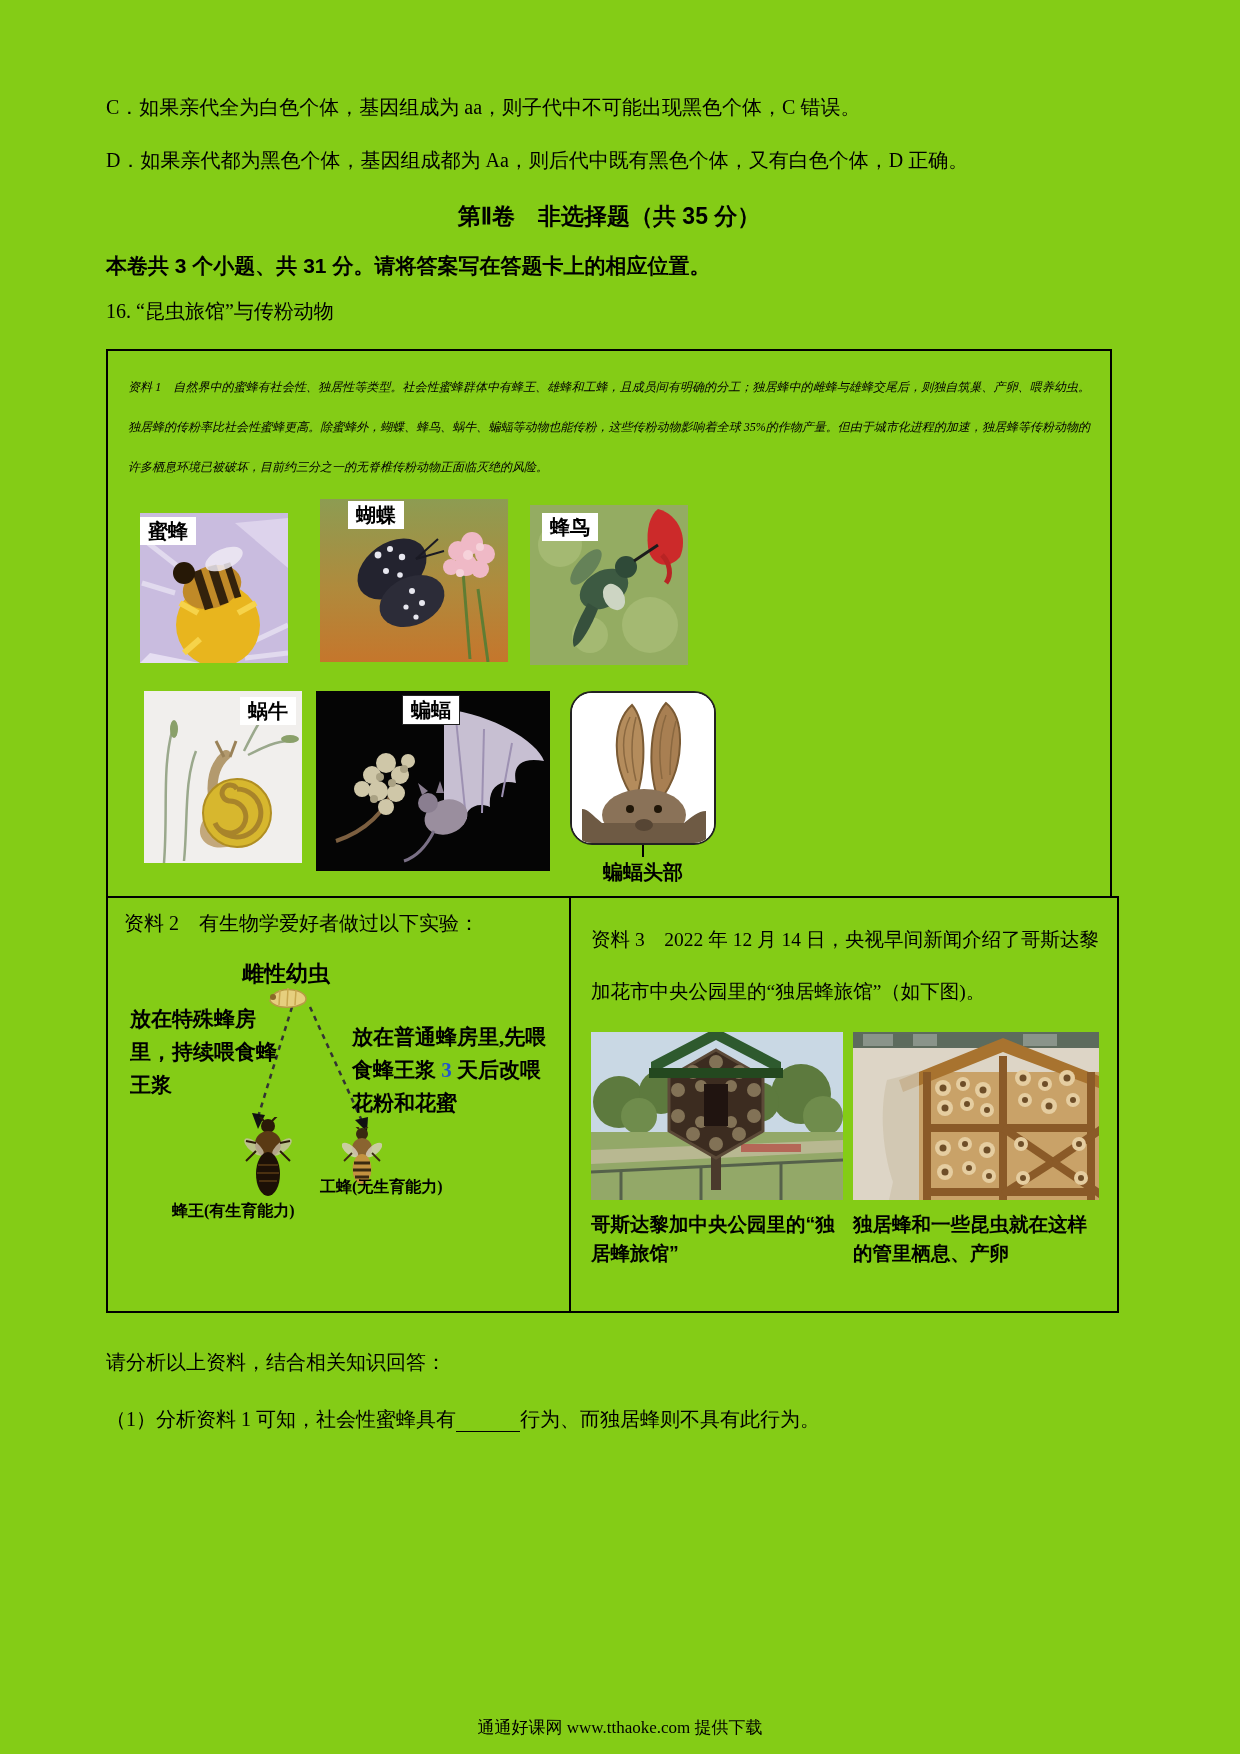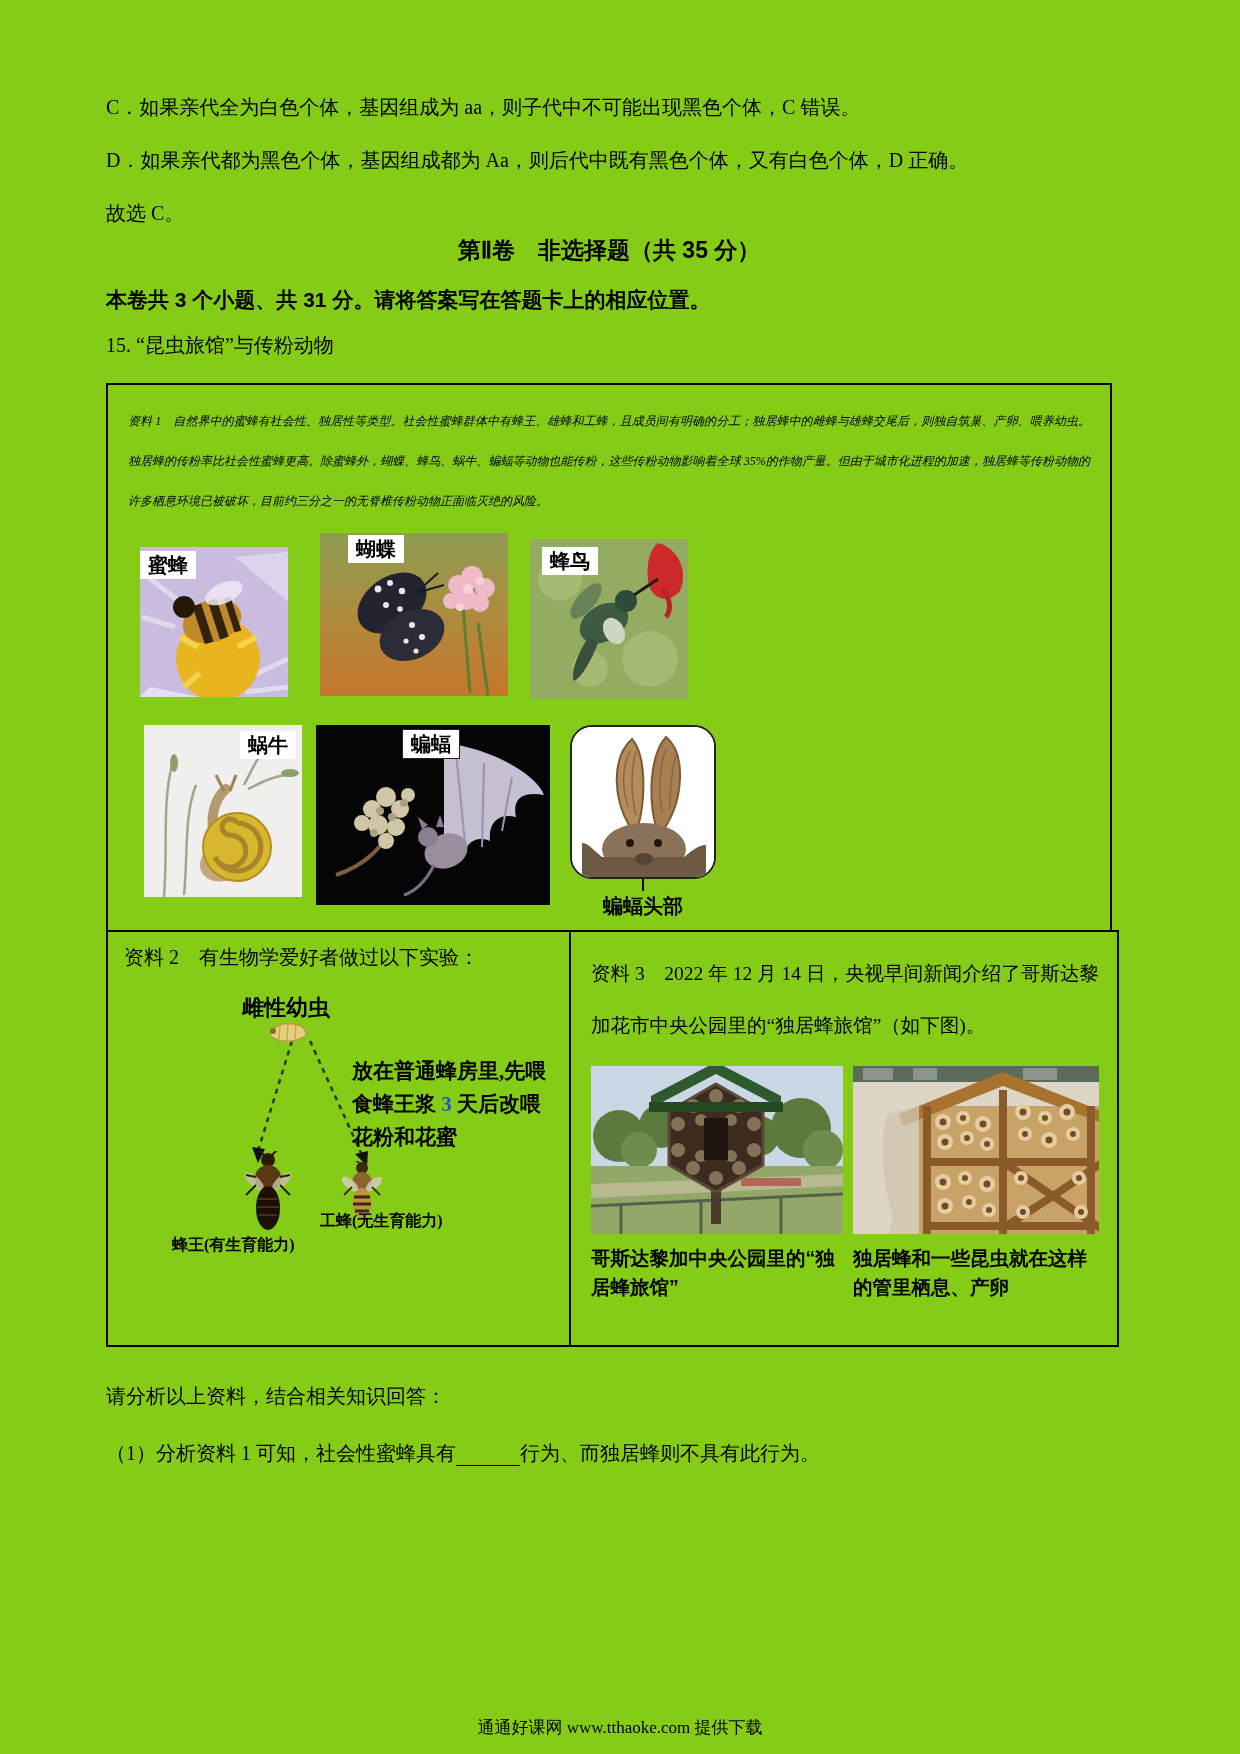--- a/index.html
+++ b/index.html
@@ -52,26 +52,25 @@
   .footer{position:absolute;left:0;right:0;top:1716px;text-align:center;font-size:17px;}
 </style>
 </head>
 <body>
 
 <div class="page">
   <div class="content">
 
     <p class="opt">C．如果亲代全为白色个体，基因组成为 aa，则子代中不可能出现黑色个体，C 错误。</p>
     <p class="opt">D．如果亲代都为黑色个体，基因组成都为 Aa，则后代中既有黑色个体，又有白色个体，D 正确。</p>
-    <p class="concl">故选 C。</p>
 
     <div class="sec-title">第Ⅱ卷　非选择题（共 35 分）</div>
     <div class="sec-note">本卷共 3 个小题、共 31 分。请将答案写在答题卡上的相应位置。</div>
 
-    <p class="q16">15. “昆虫旅馆”与传粉动物</p>
+    <p class="q16">16. “昆虫旅馆”与传粉动物</p>
 
     <div class="box1">
       <p class="mat1">资料 1　自然界中的蜜蜂有社会性、独居性等类型。社会性蜜蜂群体中有蜂王、雄蜂和工蜂，且成员间有明确的分工；独居蜂中的雌蜂与雄蜂交尾后，则独自筑巢、产卵、喂养幼虫。独居蜂的传粉率比社会性蜜蜂更高。除蜜蜂外，蝴蝶、蜂鸟、蜗牛、蝙蝠等动物也能传粉，这些传粉动物影响着全球 35%的作物产量。但由于城市化进程的加速，独居蜂等传粉动物的许多栖息环境已被破坏，目前约三分之一的无脊椎传粉动物正面临灭绝的风险。</p>
 
       <div class="prow" style="margin-left:12px;">
         <div class="photo" style="width:148px;height:150px;margin-top:14px;">
           <svg width="148" height="150" viewBox="0 0 148 150">
             <rect width="148" height="150" fill="#c9bcdf"></rect>
             <path d="M95 10 L148 55 L148 5 Z" fill="#ddd3ec"></path>
             <path d="M10 140 L60 150 L0 150 Z" fill="#e6def2"></path>
@@ -269,20 +268,21 @@
           <svg class="larva-ic" width="44" height="24" viewBox="0 0 44 24">
             <path d="M4 16 C6 6 20 2 32 6 C40 9 42 14 38 18 C28 24 10 24 4 16 Z" fill="#e6cf7e" stroke="#b79a46" stroke-width="1.5"></path>
             <g stroke="#c8a850" stroke-width="1.5">
                 <path d="M14 5 L13 20"></path>
                 <path d="M22 3 L21 21"></path>
                 <path d="M30 5 L29 20"></path>
               </g>
             <circle cx="7" cy="12" r="3" fill="#8a6a28"></circle>
           </svg>
 
+          <div class="note noteL">放在特殊蜂房里，持续喂食蜂王浆</div>
           <div class="note noteR"><span>放在普通蜂房里,先喂食蜂王浆 </span><span class="num-blue">3</span><span> 天后改喂花粉和花蜜</span></div>
 
           <svg class="queen-ic" width="48" height="82" viewBox="0 0 48 82">
             <circle cx="24" cy="9" r="7" fill="#2a1a08"></circle>
             <line x1="20" y1="4" x2="14" y2="-2" stroke="#2a1a08" stroke-width="2"></line>
               <line x1="28" y1="4" x2="34" y2="-2" stroke="#2a1a08" stroke-width="2"></line>
             <ellipse cx="24" cy="27" rx="13" ry="13" fill="#5a3a14"></ellipse>
             <ellipse cx="10" cy="30" rx="12" ry="5" fill="#c9bfa8" opacity="0.8" transform="rotate(40 10 30)"></ellipse>
             <ellipse cx="38" cy="30" rx="12" ry="5" fill="#c9bfa8" opacity="0.8" transform="rotate(-40 38 30)"></ellipse>
             <ellipse cx="24" cy="57" rx="12" ry="22" fill="#1c1006"></ellipse>

